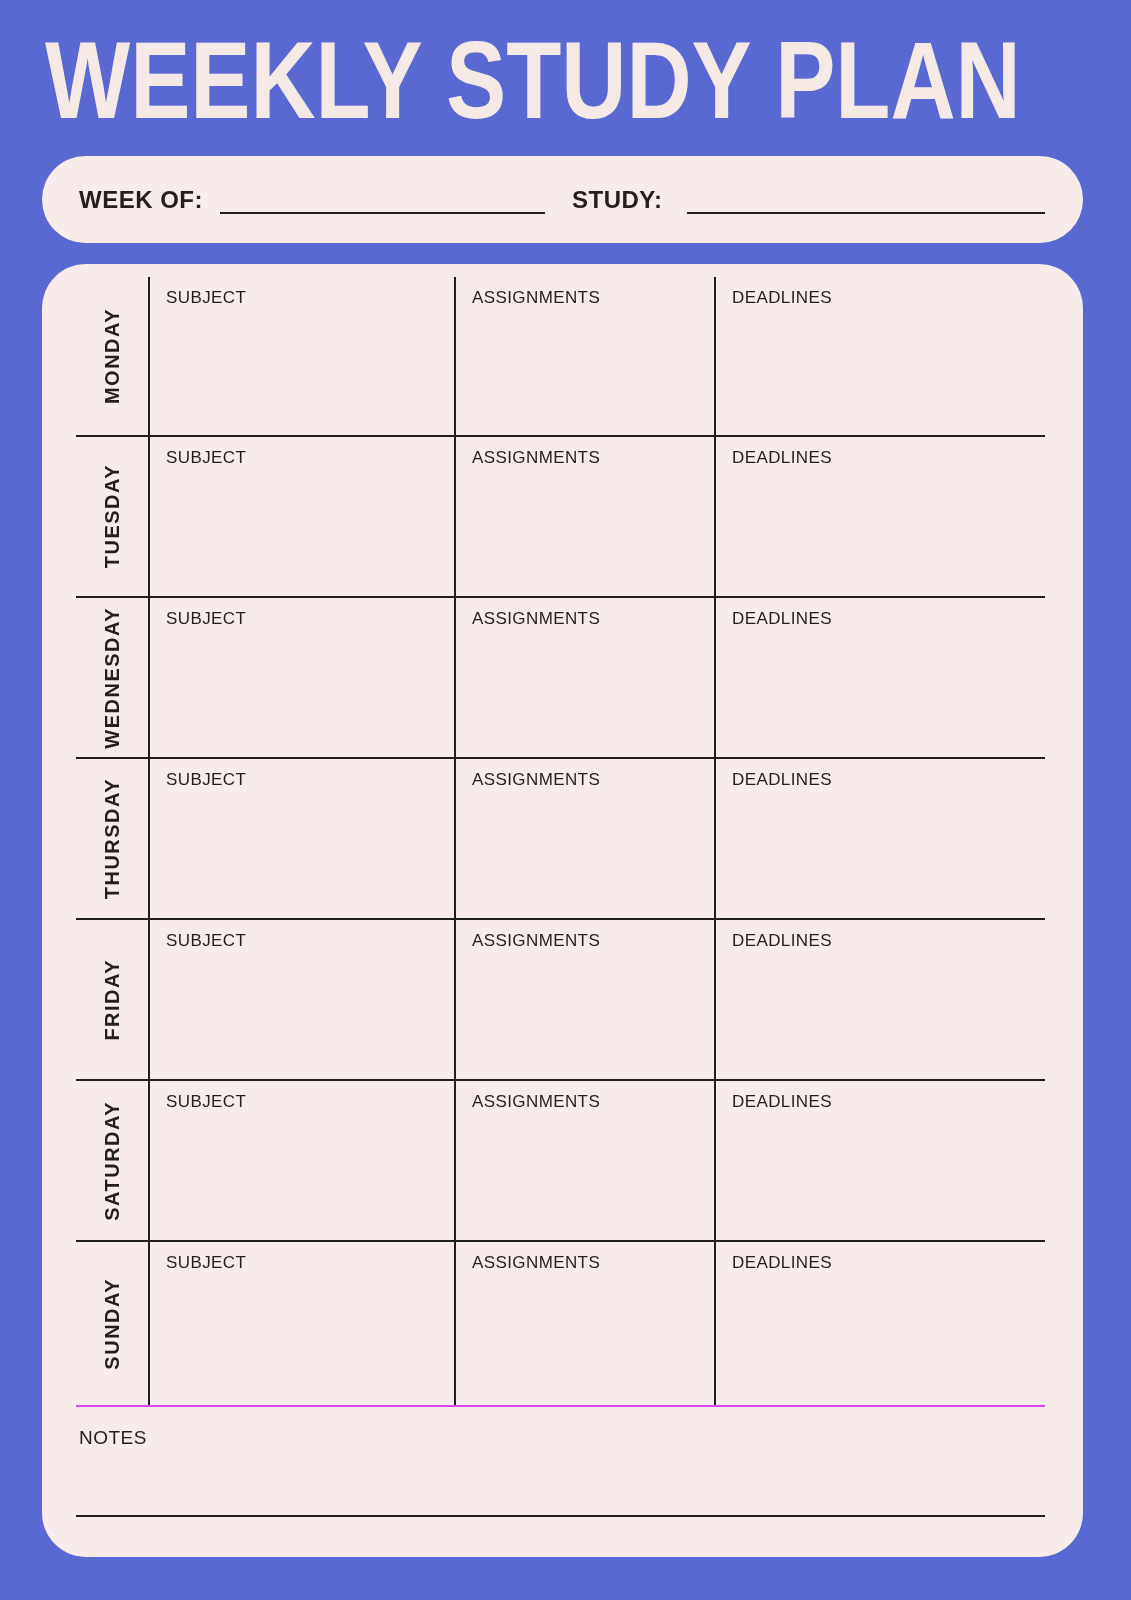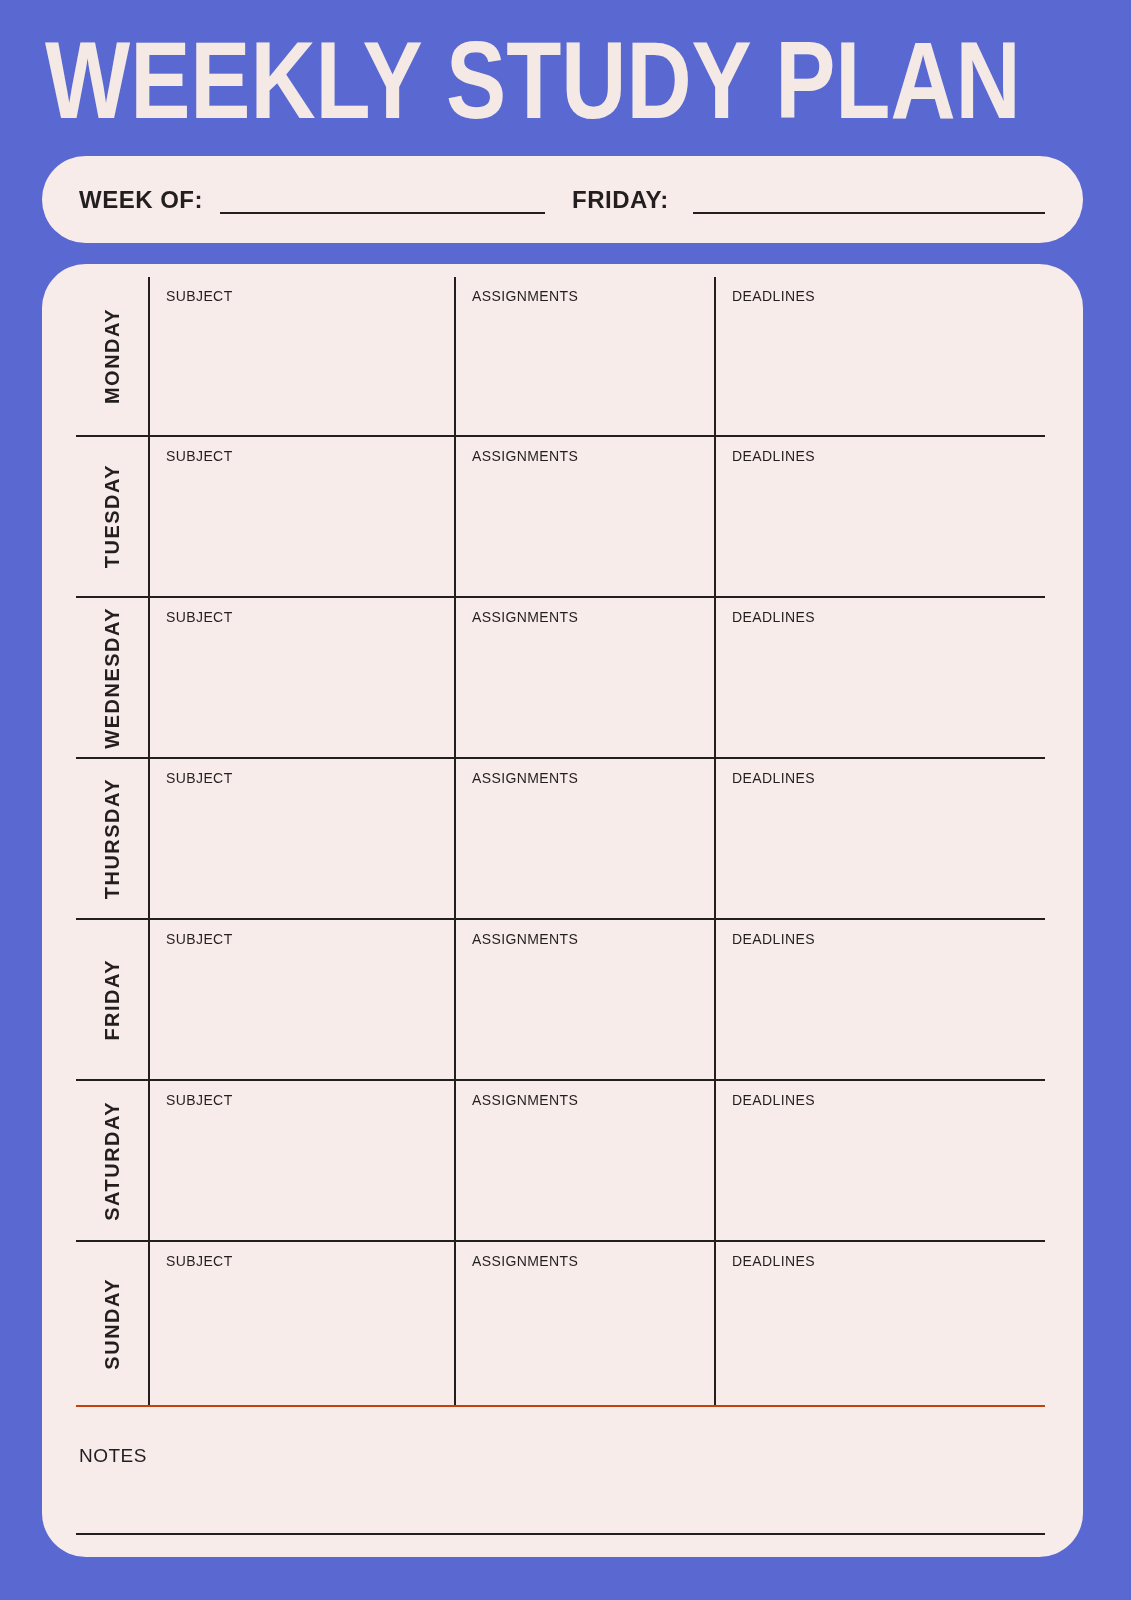--- a/index.html
+++ b/index.html
@@ -96,52 +96,52 @@
     transform: rotate(180deg);
     font-weight: bold;
     font-size: 20px;
     letter-spacing: 1.5px;
     white-space: nowrap;
   }
   .cell {
     box-sizing: border-box;
     border-left: 2px solid #231F20;
     padding: 11px 0 0 16px;
-    font-size: 14px;
+    font-size: 17px;
     letter-spacing: 0.4px;
   }
   .cell.col-subject     { width: 306px; }
   .cell.col-assignments { width: 260px; }
   .cell.col-deadlines   { flex: 1; }
 
   
   .notes-section {
-    border-top: 2px solid #c2410c;
-    padding-top: 38px;
+    border-top: 2px solid #d946ef;
+    padding-top: 20px;
   }
   .notes-label {
     font-size: 19px;
     letter-spacing: 0.5px;
     padding-left: 3px;
   }
   .notes-line {
     height: 2px;
     background: #231F20;
     margin-top: 66px;
   }
 </style>
 </head>
 <body>
 
 <h1 class="page-title">WEEKLY STUDY PLAN</h1>
 
 <div class="week-box">
   <span class="field-label">WEEK OF:</span>
   <div class="fill-line line-week"></div>
-  <span class="field-label month-label">FRIDAY:</span>
+  <span class="field-label month-label">STUDY:</span>
   <div class="fill-line line-month"></div>
 </div>
 
 <div class="planner-card">
   <div class="table-area">
 
     <div class="row">
       <div class="cell-day">
         <span class="day-label">MONDAY</span>
       </div>

